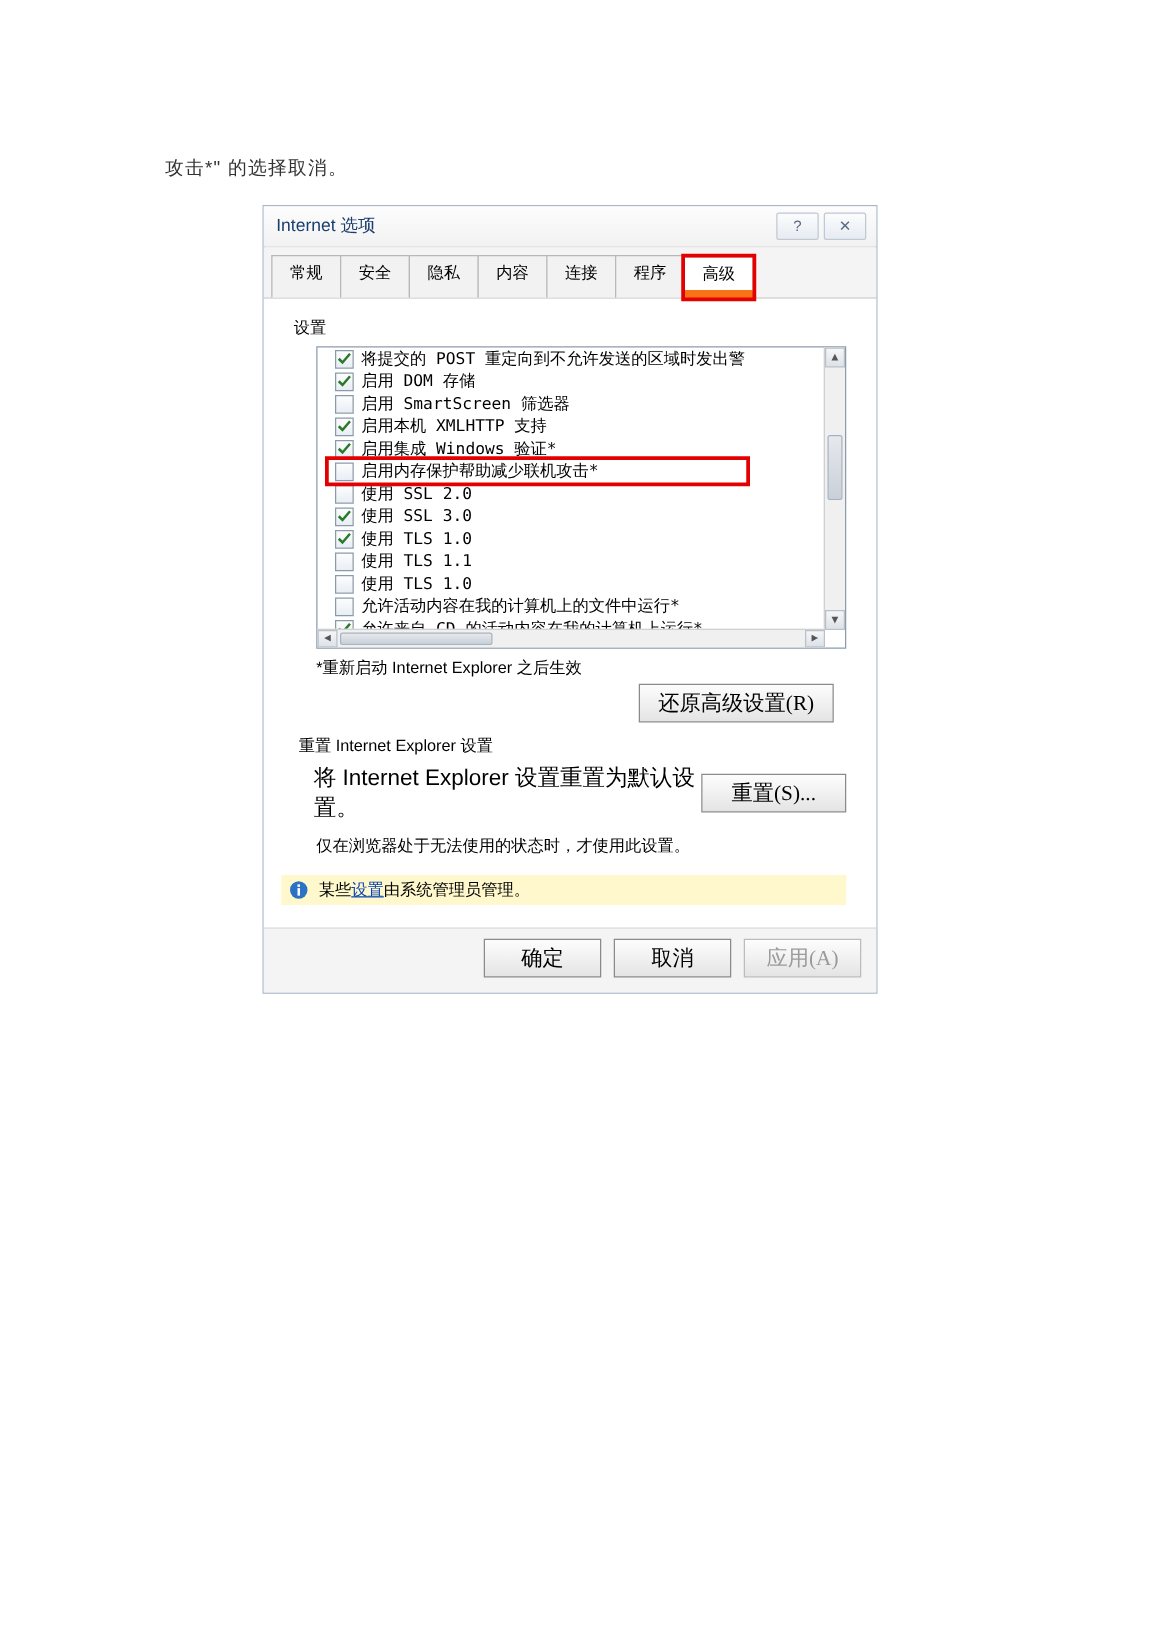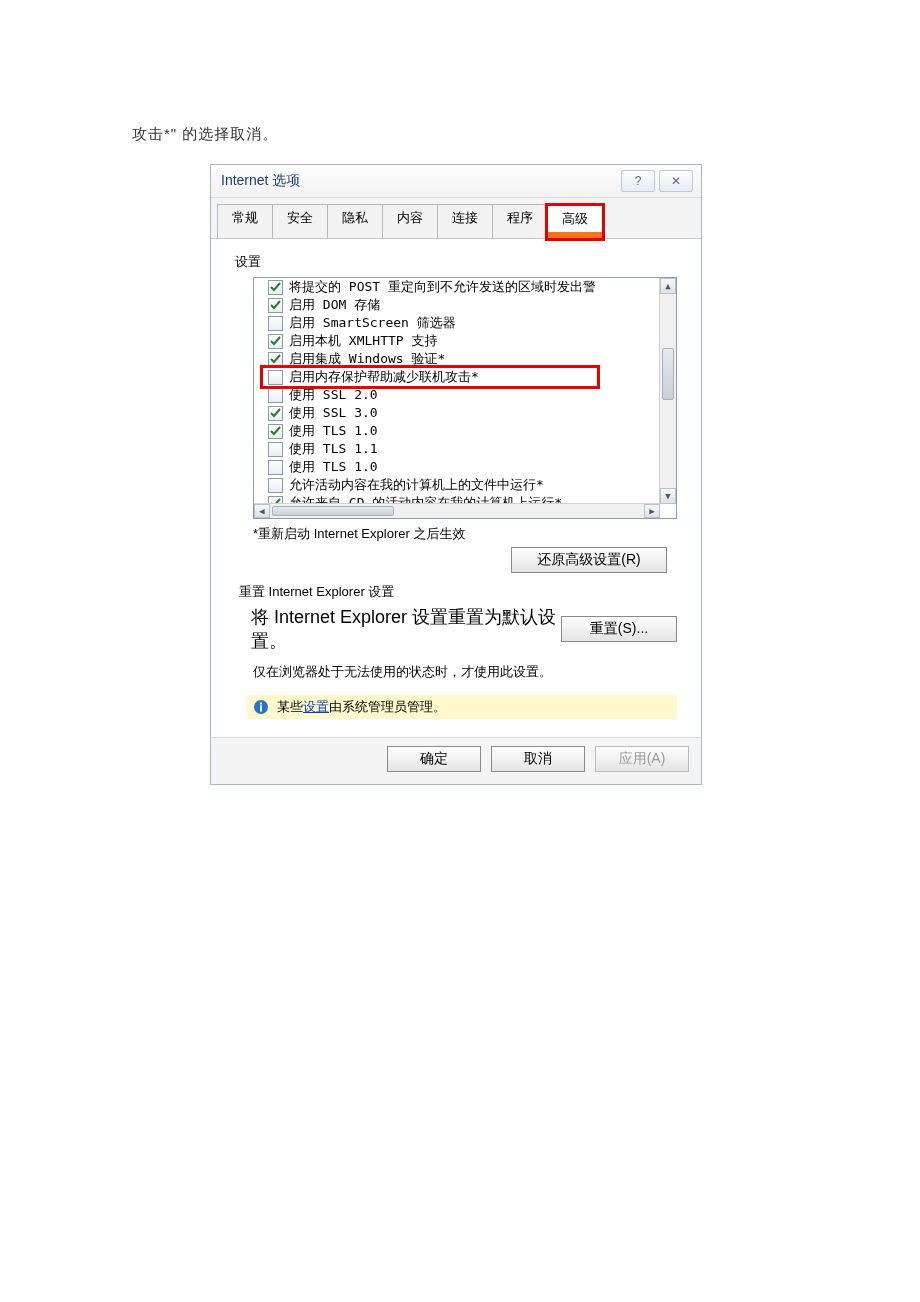--- a/index.html
+++ b/index.html
@@ -182,33 +182,34 @@
   .note {
     margin: 6px 10px 4px 28px;
     font-size: 13px;
   }
   .btn {
     display: inline-block;
     min-width: 68px;
     padding: 3px 12px;
     border: 1px solid #8a8a8a;
     background: linear-gradient(#fdfdfd,#e4e4e4);
-    font-size: 14px;
+    font-size: 17px;
     text-align: center;
     cursor: default;
+    font-family: Liberation Serif, serif;
   }
   .btn.wide { min-width: 130px; }
   .btn.disabled { color: #9a9a9a; border-color:#bcbcbc; }
   .right-align { text-align: right; margin: 4px 20px 10px 0; }
   .reset-block { margin: 8px 10px 4px 14px; }
   .reset-row { display:flex; align-items:center; margin:4px 0 6px 12px; }
   .reset-row .txt { flex:1; font-size:18px; }
   .warn-row { margin: 10px 10px 4px 14px; font-size:13px; }
   .info-bar {
-    margin: 14px 10px 6px 22px;
+    margin: 14px 10px 6px 0;
     display:flex; align-items:center;
     background: #fff8cc;
     padding: 3px 6px;
     font-size:13px;
   }
   .info-bar .icon {
     width:16px; height:16px; margin-right:8px;
     display:flex; align-items:center; justify-content:center;
   }
   .lnk { color:#0a42b3; text-decoration: underline; }

